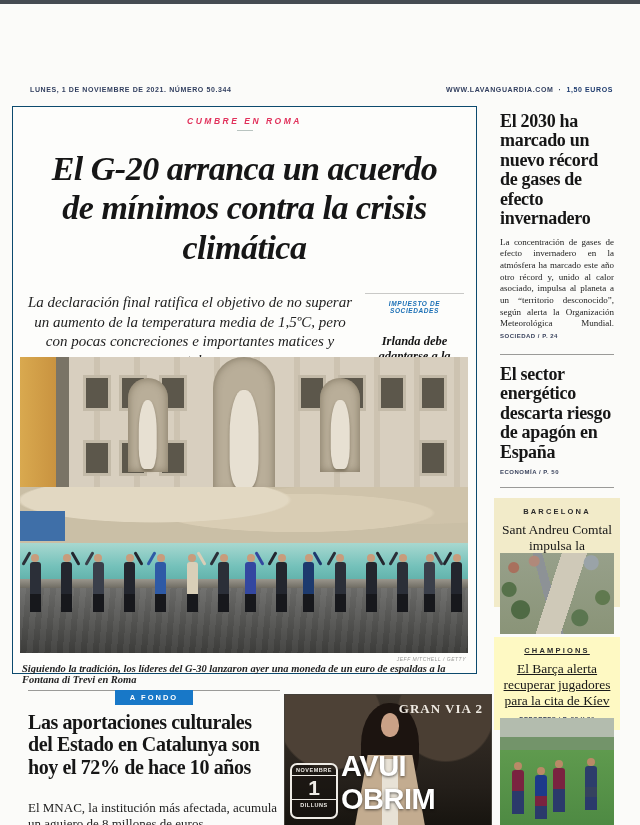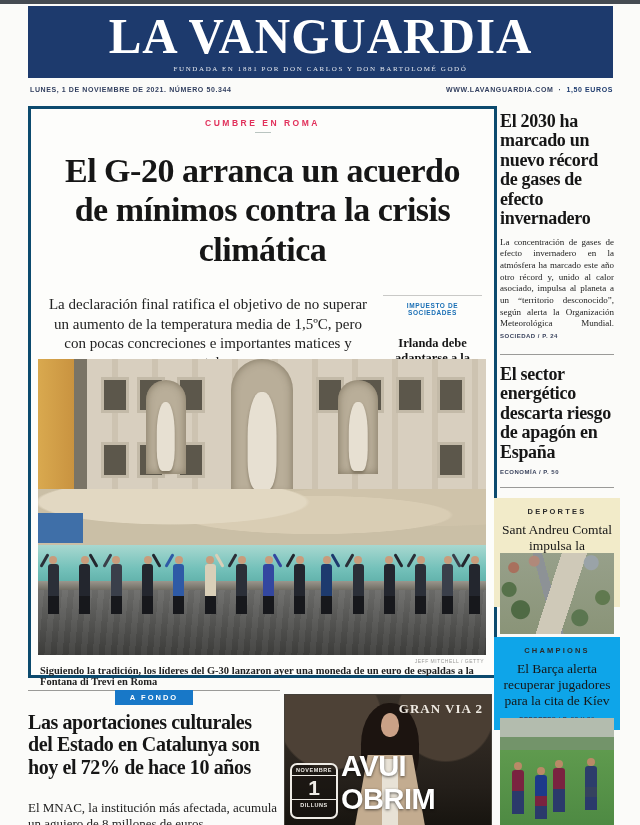--- a/index.html
+++ b/index.html
@@ -12,21 +12,21 @@
             display:flex;flex-direction:column;align-items:center;justify-content:center;}
   .masthead-title{color:#fff;font-family:"Liberation Serif",serif;font-weight:bold;font-size:49px;
                   letter-spacing:1px;line-height:1;transform:scaleY(1.05);}
   .masthead-founded{color:rgba(255,255,255,.88);font-family:"Liberation Serif",serif;font-size:7px;
                     letter-spacing:1.6px;margin-top:5px;}
   .dateline{position:absolute;left:30px;top:86px;width:583px;display:flex;justify-content:space-between;
             font-family:"Liberation Sans",sans-serif;font-size:7px;font-weight:bold;color:#334060;letter-spacing:.6px;}
   .dateline .price{color:#1d3a6d;}
 
   
-  .main-box{position:absolute;left:28px;top:106px;width:463px;height:566px;border:3px solid #0c4a6e;background:#fdfdfb;}
+  .main-box{position:absolute;left:12px;top:106px;width:463px;height:566px;border:1px solid #0c4a6e;background:#fdfdfb;font-style:italic;}
   .kicker-red{margin-top:9px;text-align:center;font-family:"Liberation Sans",sans-serif;font-size:8.5px;
               font-weight:bold;letter-spacing:2.5px;color:#e1315b;}
   .kicker-dash{width:16px;height:1px;background:#b9c4c0;margin:4px auto 2px;}
   .main-headline{text-align:center;font-weight:bold;font-size:34px;line-height:1.16;letter-spacing:-.5px;
                  padding:2px 10px 0;color:#161616;}
   .deck-row{display:flex;padding:10px 12px 0;gap:10px;}
   .deck{width:330px;font-size:15px;line-height:1.28;color:#222;text-align:center;}
   .deck-refs{margin-top:7px;font-family:"Liberation Sans",sans-serif;font-size:6.5px;font-weight:bold;
              letter-spacing:.6px;color:#39425c;}
   .tax-box{width:116px;text-align:center;border-top:1px solid #c9c9c7;padding-top:6px;}
@@ -71,21 +71,21 @@
   .caption{position:absolute;left:9px;right:9px;top:556px;font-weight:bold;font-size:10.5px;color:#222;}
 
   
   .right-col{position:absolute;left:500px;top:112px;width:114px;}
   .rc-headline{font-weight:bold;font-size:18px;line-height:1.08;letter-spacing:-.3px;color:#161616;}
   .rc-body{margin-top:8px;font-size:9px;line-height:1.3;text-align:justify;color:#222;}
   .rc-refs{font-family:"Liberation Sans",sans-serif;font-size:6px;font-weight:bold;letter-spacing:.5px;color:#39425c;}
   .rc-divider{border:0;border-top:1px solid #9a9a98;margin:12px 0 10px;}
   .tint-box{text-align:center;padding:9px 6px 8px;margin-left:-6px;margin-right:-6px;}
   .tint-box.cream{background:#f2ebc9;}
-  .tint-box.mint2{background:#0ea5e9;}
+  .tint-box.mint2{background:#fef9c3;text-decoration:underline;}
   .tint-kicker{font-family:"Liberation Sans",sans-serif;font-size:7.5px;font-weight:bold;letter-spacing:2.2px;color:#2b2b2b;}
   .tint-headline{font-size:13.5px;line-height:1.2;margin-top:6px;color:#161616;}
   .tint-refs{margin-top:6px;font-family:"Liberation Sans",sans-serif;font-size:6px;font-weight:bold;letter-spacing:.5px;color:#39425c;}
 
   .bcn-photo{position:absolute;left:500px;top:553px;width:114px;height:81px;overflow:hidden;
        background:
          radial-gradient(circle at 12% 18%,#a8705d 0 5px,transparent 6px),
          radial-gradient(circle at 30% 10%,#b0897a 0 5px,transparent 6px),
          radial-gradient(circle at 80% 12%,#9aa3a8 0 7px,transparent 8px),
          linear-gradient(108deg,transparent 44%,#cfc9b8 44% 62%,transparent 62%),
@@ -131,24 +131,20 @@
   .cal-week{font-size:5.5px;font-weight:bold;letter-spacing:.5px;border-top:1px solid #efece6;padding:2px 0;}
   .ad-slogan{position:absolute;left:56px;bottom:10px;color:#fff;font-family:"Liberation Sans",sans-serif;
              font-size:29px;font-weight:bold;letter-spacing:-.5px;text-shadow:0 1px 3px rgba(0,0,0,.6);}
 </style>
 </head>
 <body>
 
 <div class="page">
   <div class="scan-edge"></div>
 
-  <div class="masthead">
-    <div class="masthead-title">LA VANGUARDIA</div>
-    <div class="masthead-founded">FUNDADA EN 1881 POR DON CARLOS Y DON BARTOLOMÉ GODÓ</div>
-  </div>
   <div class="dateline">
     <span>LUNES, 1 DE NOVIEMBRE DE 2021. NÚMERO 50.344</span>
     <span>
       <span>WWW.LAVANGUARDIA.COM</span>
       &nbsp;·&nbsp;
       <span class="price">1,50 EUROS</span>
     </span>
   </div>
 
   <div class="main-box">
@@ -282,21 +278,21 @@
       <div class="rc-headline">El 2030 ha marcado un nuevo récord de gases de efecto invernadero</div>
       <div class="rc-body"><span>La concentración de gases de efecto invernadero en la atmósfera ha marcado este año otro récord y, unido al calor asociado, impulsa al planeta a un “territorio desconocido”, según alerta la Organización Meteorológica Mundial. </span><span class="rc-refs">SOCIEDAD / P. 24</span></div>
     </div>
     <hr class="rc-divider">
     <div>
       <div class="rc-headline">El sector energético descarta riesgo de apagón en España</div>
       <div class="rc-refs" style="margin-top:7px">ECONOMÍA / P. 50</div>
     </div>
     <hr class="rc-divider">
     <div class="tint-box cream">
-      <div class="tint-kicker">DEPORTES</div>
+      <div class="tint-kicker">BARCELONA</div>
       <div class="tint-headline">Sant Andreu Comtal impulsa la transformación de su entorno</div>
       <div class="tint-refs">VIVIR / P. 1 Y 2</div>
     </div>
   </div>
 
   <div class="bcn-photo"></div>
 
   <div style="position:absolute;left:494px;top:637px;width:126px">
     <div class="tint-box mint2" style="margin:0">
       <div class="tint-kicker">CHAMPIONS</div>

